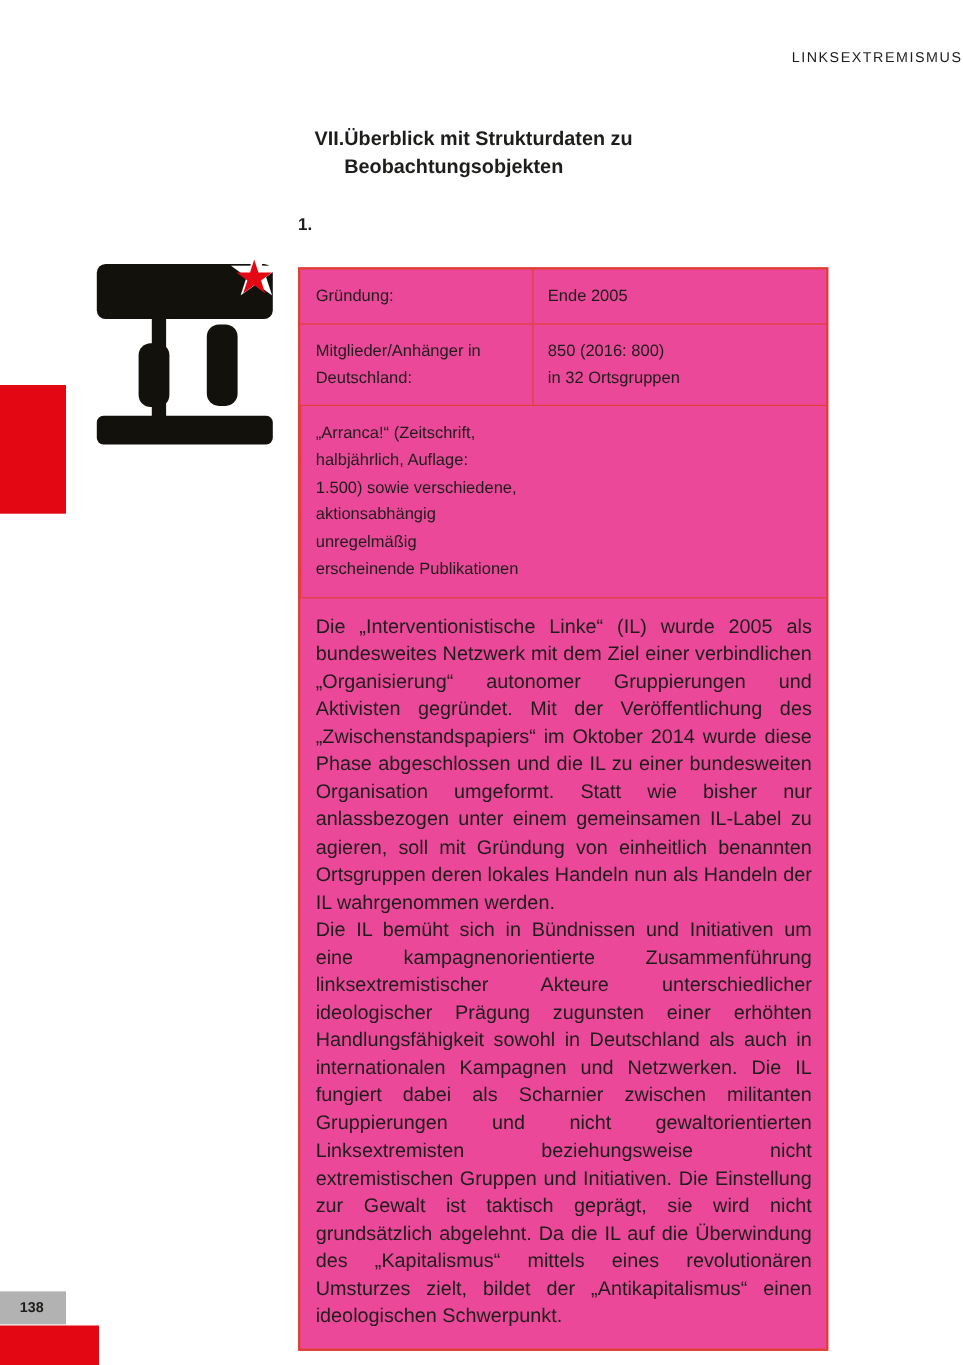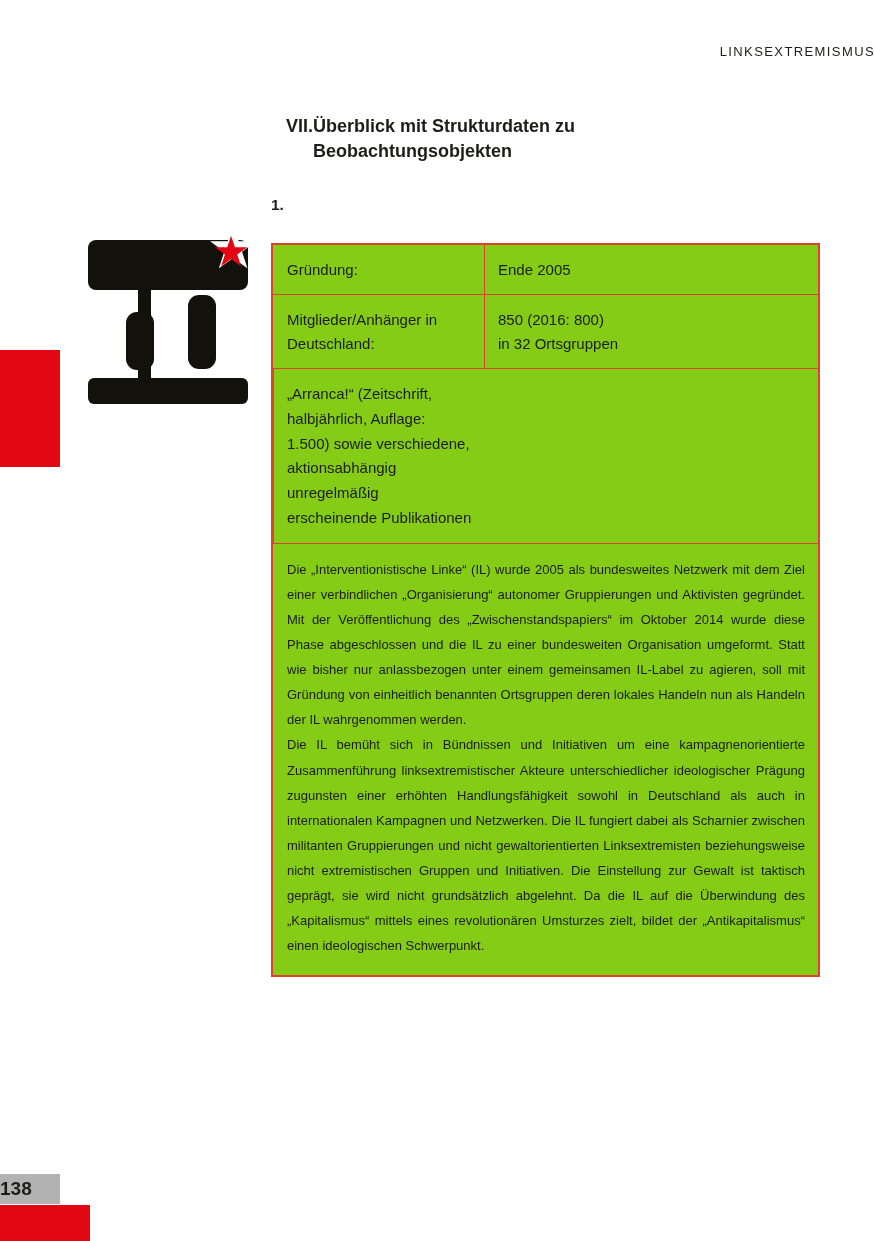--- a/index.html
+++ b/index.html
@@ -59,51 +59,51 @@
   }
 
   
   .margin-marker{
     position:absolute;left:0;top:350px;width:60px;height:117px;
     background:var(--accent-red);
   }
 
   
   .infobox{
-    position:absolute;left:271px;top:243px;width:549px;
+    position:absolute;left:271px;top:243px;width:482px;
     border:2px solid var(--box-border-red);
-    background:#84cc16;
+    background:#ec4899;
   }
   .infobox .row{
     display:grid;grid-template-columns:211px 1fr;
     border-bottom:1.5px solid var(--box-border-red);
   }
   .infobox .cell{
     padding:13px 12px 12px 14px;
     font-size:15px;line-height:24px;
     white-space:pre-line;
   }
   .infobox .value{
     border-left:1.5px solid var(--box-border-red);
     padding-left:13px;
   }
   .infobox .row-pub .cell{line-height:24.8px;}
   .infobox .bodytext{
     padding:13px 13px 17px 14px;
-    font-size:13px;line-height:25.1px;
+    font-size:18px;line-height:25.1px;
     text-align:justify;
   }
   .infobox .bodytext p{margin:0;}
 
   
   .pagenum-box{
     position:absolute;left:0;top:1174px;width:60px;height:30px;
     background:var(--pagenum-bg);
-    font-weight:bold;font-size:19px;line-height:30px;
-    color:var(--text);
+    font-weight:bold;font-size:13px;line-height:30px;
+    padding-left:18px;color:var(--text);
   }
   .footer-red-bar{
     position:absolute;left:0;top:1205px;width:90px;height:36px;
     background:var(--accent-red);
   }
 </style>
 </head>
 <body>
 
 <div class="running-header">LINKSEXTREMISMUS</div>

